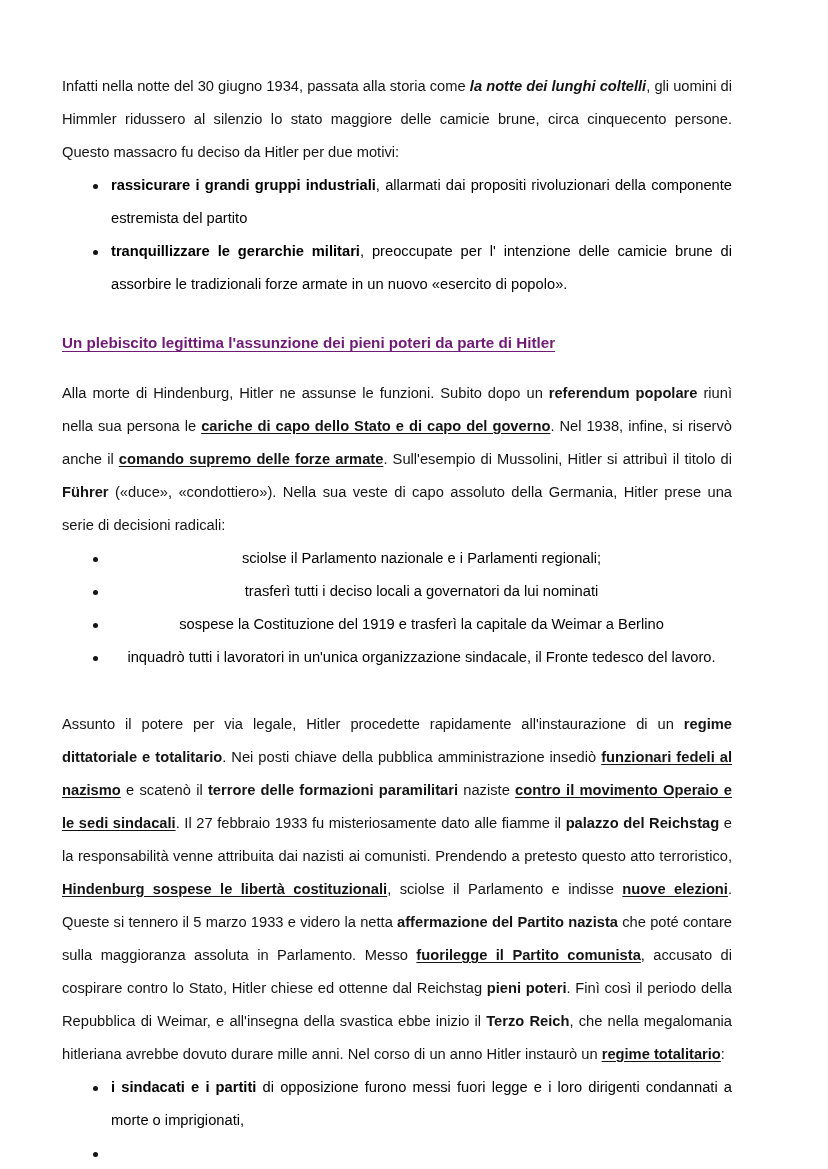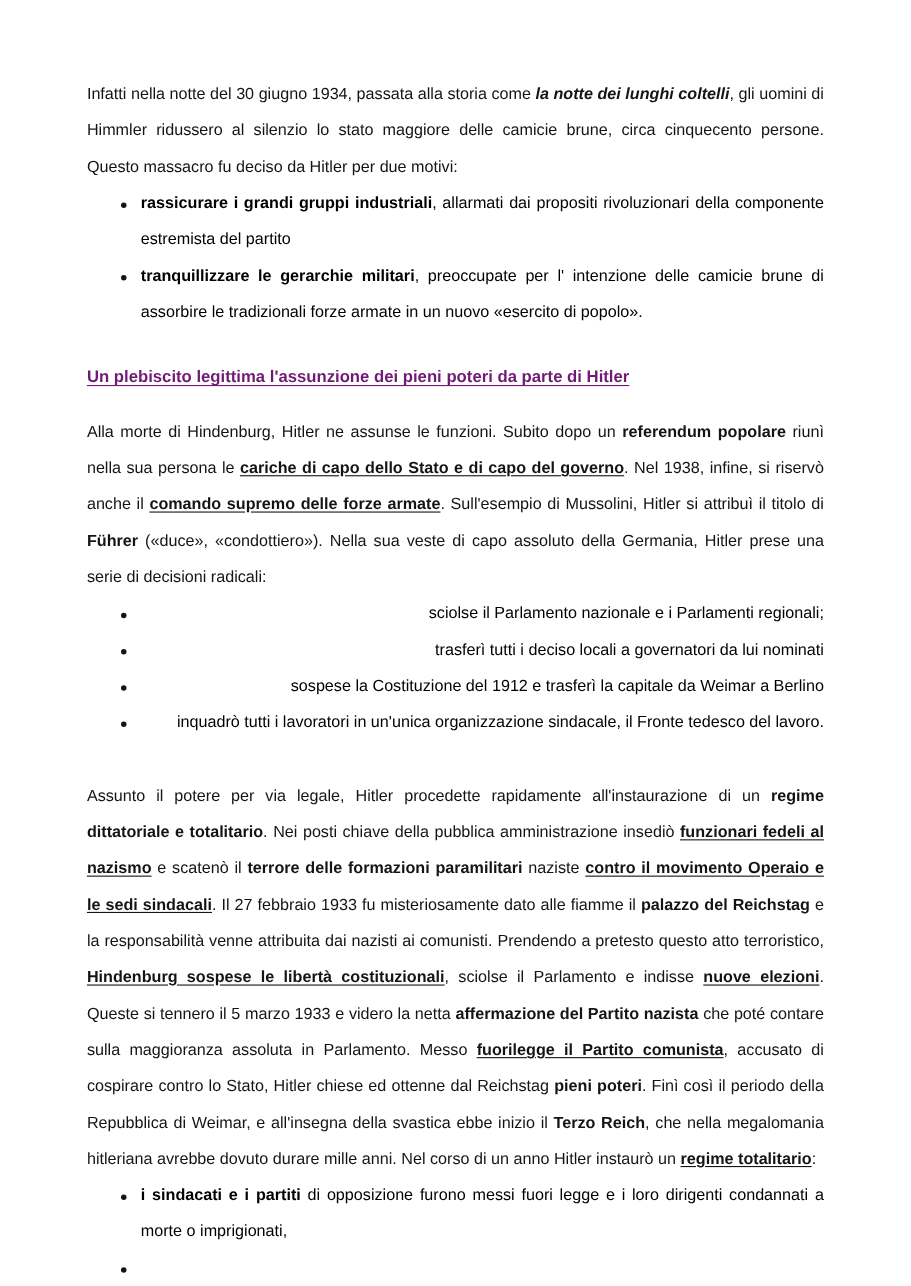--- a/index.html
+++ b/index.html
@@ -11,21 +11,21 @@
     position: relative;
     width: 828px;
     height: 1169px;
     background: #ffffff;
     overflow: hidden;
     font-family: "Liberation Sans", sans-serif;
     color: #111111;
   }
   .content {
     position: absolute;
-    left: 79px;
+    left: 62px;
     top: 70px;
     width: 670px;
   }
   p.para {
     margin: 0 0 0 0;
     font-size: 14.7px;
     line-height: 33px;
     text-align: justify;
     text-justify: inter-word;
     color: #141414;
@@ -58,21 +58,21 @@
     content: "";
     position: absolute;
     left: 31px;
     top: 15px;
     width: 5px;
     height: 5px;
     border-radius: 50%;
     background: #141414;
   }
   ul.bullets.nojust > li {
-    text-align: right;
+    text-align: center;
   }
   b, strong { font-weight: bold; }
   .bi { font-weight: bold; font-style: italic; }
   .u { text-decoration: underline; text-underline-offset: 2px; font-weight: bold; }
   .sp-lg { height: 30px; }
   .sp-md { height: 22px; }
   .sp-sm { height: 12px; }
 </style>
 </head>
 <body>
@@ -89,21 +89,21 @@
     <div class="sp-lg"></div>
 
     <h2 class="heading">Un plebiscito legittima l'assunzione dei pieni poteri da parte di Hitler</h2>
 
     <div class="sp-md"></div>
 
     <p class="para"><span>Alla morte di Hindenburg, Hitler ne assunse le funzioni. Subito dopo un </span><b>referendum popolare</b><span> riunì nella sua persona le </span><span class="u">cariche di capo dello Stato e di capo del governo</span><span>. Nel 1938, infine, si riservò anche il </span><span class="u">comando supremo delle forze armate</span><span>. Sull'esempio di Mussolini, Hitler si attribuì il titolo di </span><b>Führer</b><span> («duce», «condottiero»). Nella sua veste di capo assoluto della Germania, Hitler prese una serie di decisioni radicali:</span></p>
     <ul class="bullets nojust">
         <li><span>sciolse il Parlamento nazionale e i Parlamenti regionali;</span></li>
         <li><span>trasferì tutti i deciso locali a governatori da lui nominati</span></li>
-        <li><span>sospese la Costituzione del 1912 e trasferì la capitale da Weimar a Berlino</span></li>
+        <li><span>sospese la Costituzione del 1919 e trasferì la capitale da Weimar a Berlino</span></li>
         <li><span>inquadrò tutti i lavoratori in un'unica organizzazione sindacale, il Fronte tedesco del lavoro.</span></li>
       </ul>
 
     <div class="sp-sm"></div>
 
 
     <div class="sp-md"></div>
 
     <p class="para"><span>Assunto il potere per via legale, Hitler procedette rapidamente all'instaurazione di un </span><b>regime dittatoriale e totalitario</b><span>. Nei posti chiave della pubblica amministrazione insediò </span><span class="u">funzionari fedeli al nazismo</span><span> e scatenò il </span><b>terrore delle formazioni paramilitari</b><span> naziste </span><span class="u">contro il movimento Operaio e le sedi sindacali</span><span>. Il 27 febbraio 1933 fu misteriosamente dato alle fiamme il </span><b>palazzo del Reichstag</b><span> e la responsabilità venne attribuita dai nazisti ai comunisti. Prendendo a pretesto questo atto terroristico, </span><span class="u">Hindenburg sospese le libertà costituzionali</span><span>, sciolse il Parlamento e indisse </span><span class="u">nuove elezioni</span><span>. Queste si tennero il 5 marzo 1933 e videro la netta </span><b>affermazione del Partito nazista</b><span> che poté contare sulla maggioranza assoluta in Parlamento. Messo </span><span class="u">fuorilegge il Partito comunista</span><span>, accusato di cospirare contro lo Stato, Hitler chiese ed ottenne dal Reichstag </span><b>pieni poteri</b><span>. Finì così il periodo della Repubblica di Weimar, e all'insegna della svastica ebbe inizio il </span><b>Terzo Reich</b><span>, che nella megalomania hitleriana avrebbe dovuto durare mille anni.  Nel corso di un anno Hitler instaurò un </span><span class="u">regime totalitario</span><span>:</span></p>
     <ul class="bullets">

